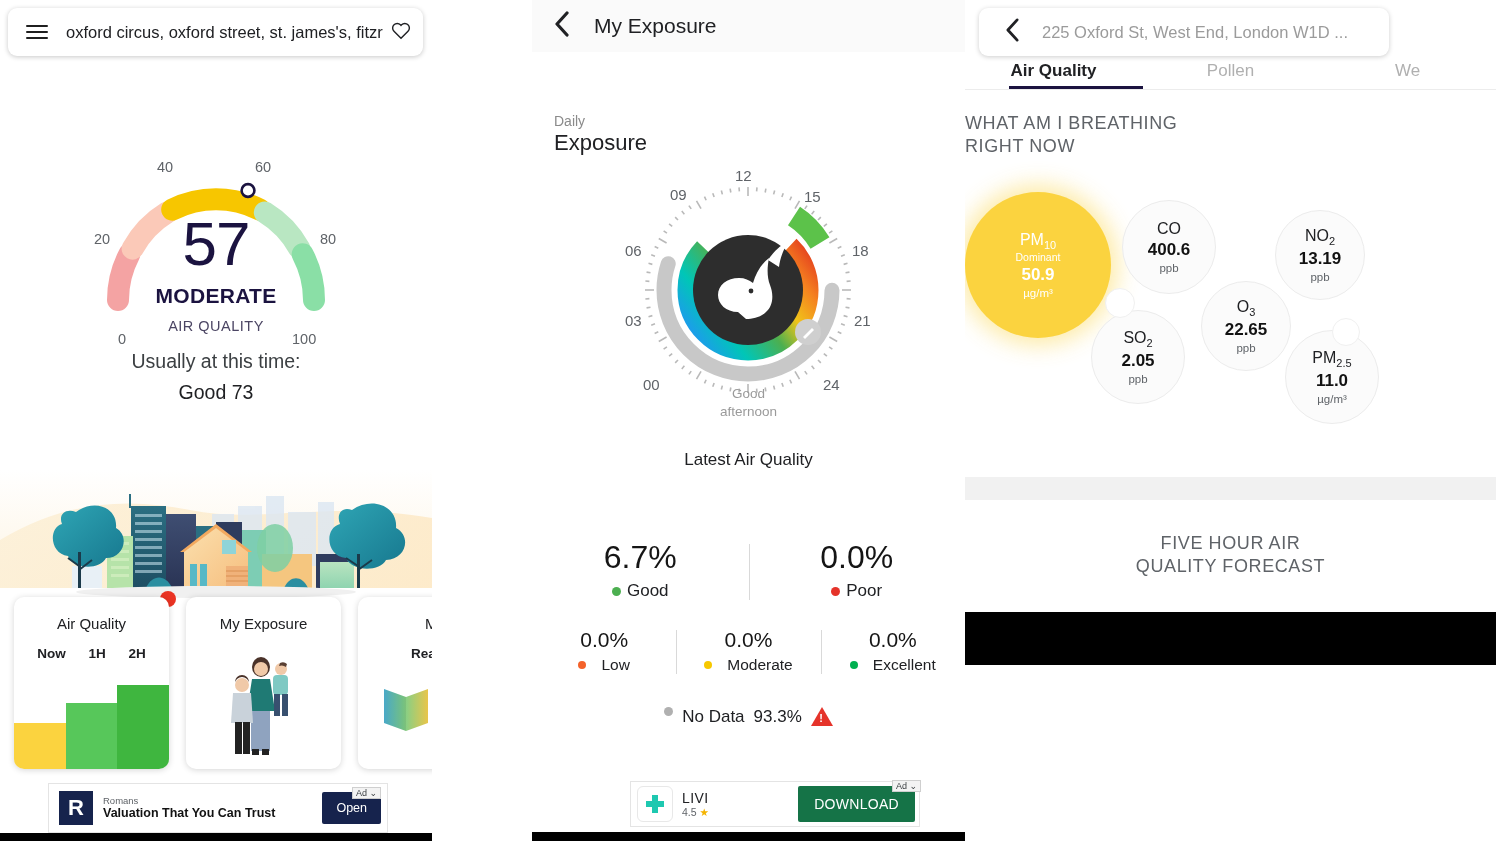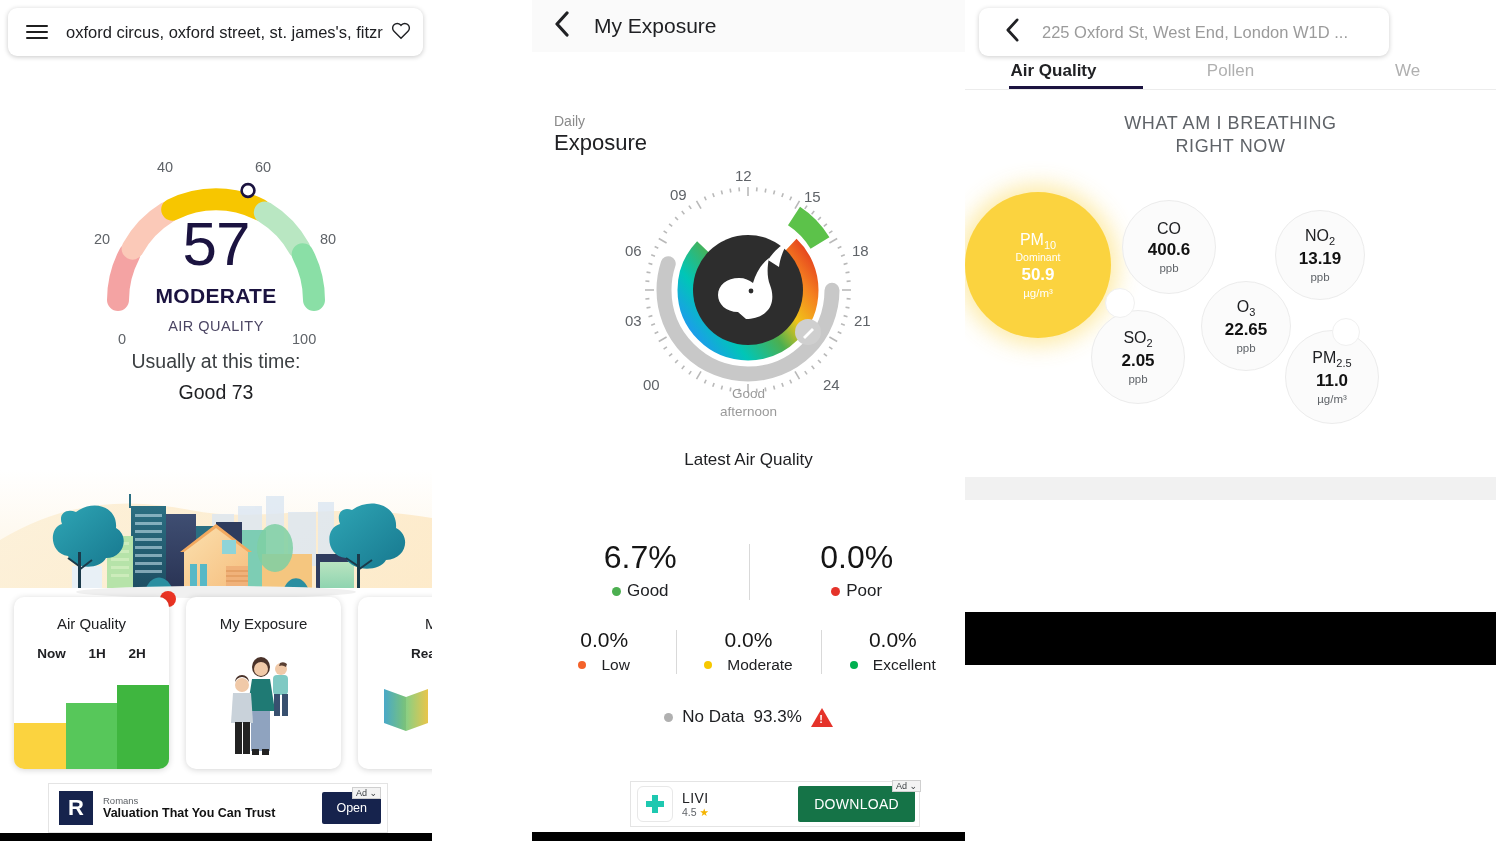--- a/index.html
+++ b/index.html
@@ -86,21 +86,21 @@
   .stat-lab { font-size: 17px; color: #202124; margin-top: 6px; display: flex; align-items: center; justify-content: center; gap: 6px; }
   .dot { width: 9px; height: 9px; border-radius: 50%; display: inline-block; }
   .vline { position: absolute; background: #d9d9d9; width: 1px; }
 
   .stat-row2 { position: absolute; left: 100px; top: 628px; width: 433px; display: flex; }
   .stat-row2 > div { flex: 1; text-align: center; }
   .stat-med { font-size: 21px; color: #151515; line-height: 1.1; }
   .stat-lab2 { font-size: 15.5px; color: #202124; margin-top: 5px; display: flex; align-items: center; justify-content: center; gap: 15px; }
 
   .nodata { position: absolute; left: 100px; top: 707px; width: 433px; display: flex;
-            align-items: center; justify-content: center; gap: 9px; font-size: 17px; color: #202124; }
+            align-items: flex-start; justify-content: center; gap: 9px; font-size: 17px; color: #202124; }
   .nodata b { font-weight: 400; }
   .warn-tri { width: 0; height: 0; border-left: 11px solid transparent; border-right: 11px solid transparent;
               border-bottom: 19px solid #e5332a; position: relative; }
   .warn-tri::after { content: "!"; position: absolute; left: -2.5px; top: 5px; color: #fff; font-size: 11px; font-weight: 700; }
 
   .livibar { position: absolute; width: 290px; height: 46px; background: #fff; border: 1px solid #e4e4e4;
              display: flex; align-items: center; padding: 0 4px 0 6px; }
   .livi-logo { width: 36px; height: 36px; background: #fff; border: 1px solid #e8e8e8; border-radius: 6px;
                display: flex; align-items: center; justify-content: center; flex: 0 0 36px; }
   .livi-txt { margin-left: 9px; flex: 1; }
@@ -115,21 +115,21 @@
     position: absolute; left: 14px; top: 8px; width: 410px; height: 48px; background: #fff;
     border-radius: 9px; box-shadow: 0 1px 5px rgba(0,0,0,.2); display: flex; align-items: center; padding-left: 26px;
   }
   .p3-search-text { margin-left: 22px; font-size: 16.5px; color: #9b9b9b; white-space: nowrap; overflow: hidden; }
   .p3-tabs { position: absolute; left: 0; top: 52px; width: 531px; height: 38px; display: flex; align-items: center; }
   .p3-tab { font-size: 17px; color: #b0b0b0; width: 178px; text-align: center; position: relative; }
   .p3-tab.active { color: #202124; font-weight: 700; }
   .tab-underline { position: absolute; left: 44px; top: 86px; width: 134px; height: 3px; background: #1b1340; }
   .p3-divider { position: absolute; left: 0; top: 89px; width: 531px; height: 1px; background: #ececec; }
 
-  .p3-head { position: absolute; left: 0; top: 112px; width: 531px; text-align: center; font-size: 18px;
+  .p3-head { position: absolute; left: 0; top: 112px; width: 531px; text-align: left; font-size: 18px;
              color: #5f6368; letter-spacing: .6px; line-height: 1.25; }
   .bubbles { position: absolute; left: 0; top: 185px; width: 531px; height: 280px; }
   .bubble { position: absolute; border-radius: 50%; display: flex; flex-direction: column;
             align-items: center; justify-content: center; text-align: center;
             background: #fbfbfb; border: 1px solid #ececec; }
   .bubble .b-name { font-size: 16px; color: #202124; }
   .bubble .b-name sub { font-size: 11px; }
   .bubble .b-val { font-size: 17px; font-weight: 700; color: #121212; margin-top: 2px; }
   .bubble .b-unit { font-size: 11.5px; color: #5f6368; margin-top: 2px; }
   .bubble.dominant {
@@ -644,20 +644,22 @@
         <div class="b-name"><span>PM</span><sub>2.5</sub></div>
         <div class="b-val">11.0</div>
         <div class="b-unit">µg/m³</div>
       </div>
 
       <div class="bubble empty" style="left:140px;top:103px;width:30px;height:30px"></div>
       <div class="bubble empty" style="left:367px;top:133px;width:28px;height:28px"></div>
     </div>
 
     <div class="p3-greyband"></div>
+    <div class="p3-head2"><span style="white-space:pre-line">FIVE HOUR AIR
+QUALITY FORECAST</span></div>
 
     <div class="chart">
       <svg id="fcsvg" width="531" height="216" viewBox="0 0 531 216">
           <line x1="55" x2="520" y1="153" y2="153" stroke="#e6e6e6" stroke-width="1"></line>
           <text x="45" y="158" text-anchor="end" font-size="14" fill="#5f6368" font-family="&quot;Liberation Sans&quot;, sans-serif">25</text>
           <line x1="55" x2="520" y1="106" y2="106" stroke="#e6e6e6" stroke-width="1"></line>
           <text x="45" y="111" text-anchor="end" font-size="14" fill="#5f6368" font-family="&quot;Liberation Sans&quot;, sans-serif">50</text>
           <line x1="55" x2="520" y1="59" y2="59" stroke="#e6e6e6" stroke-width="1"></line>
           <text x="45" y="64" text-anchor="end" font-size="14" fill="#5f6368" font-family="&quot;Liberation Sans&quot;, sans-serif">75</text>
           <line x1="55" x2="520" y1="12" y2="12" stroke="#e6e6e6" stroke-width="1"></line>

